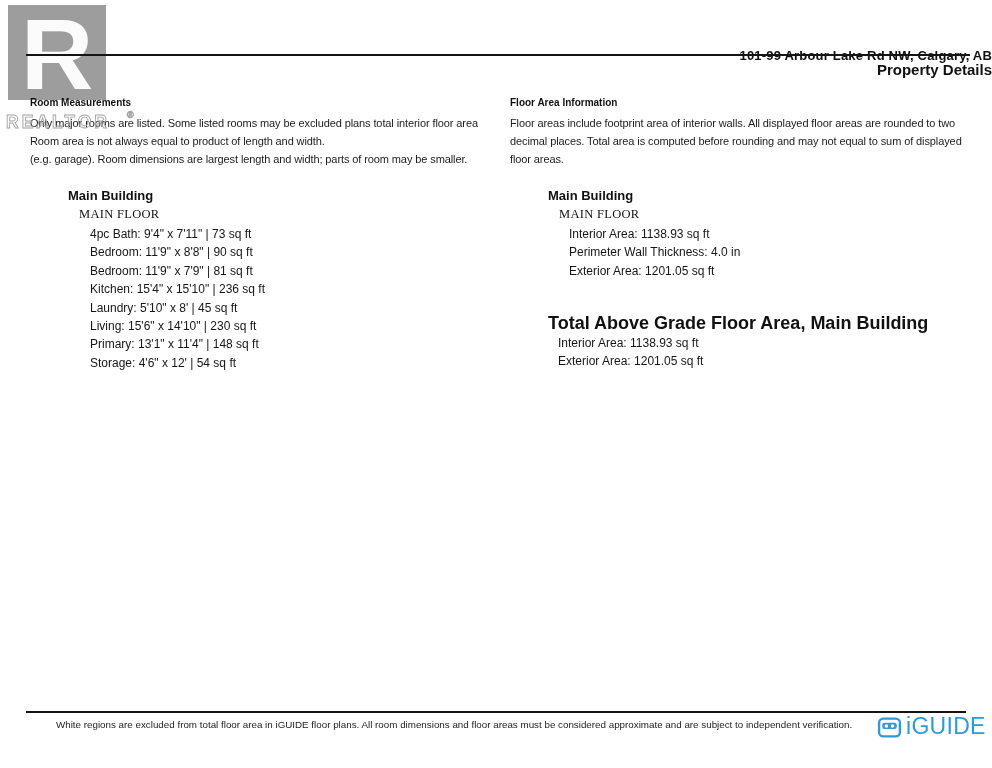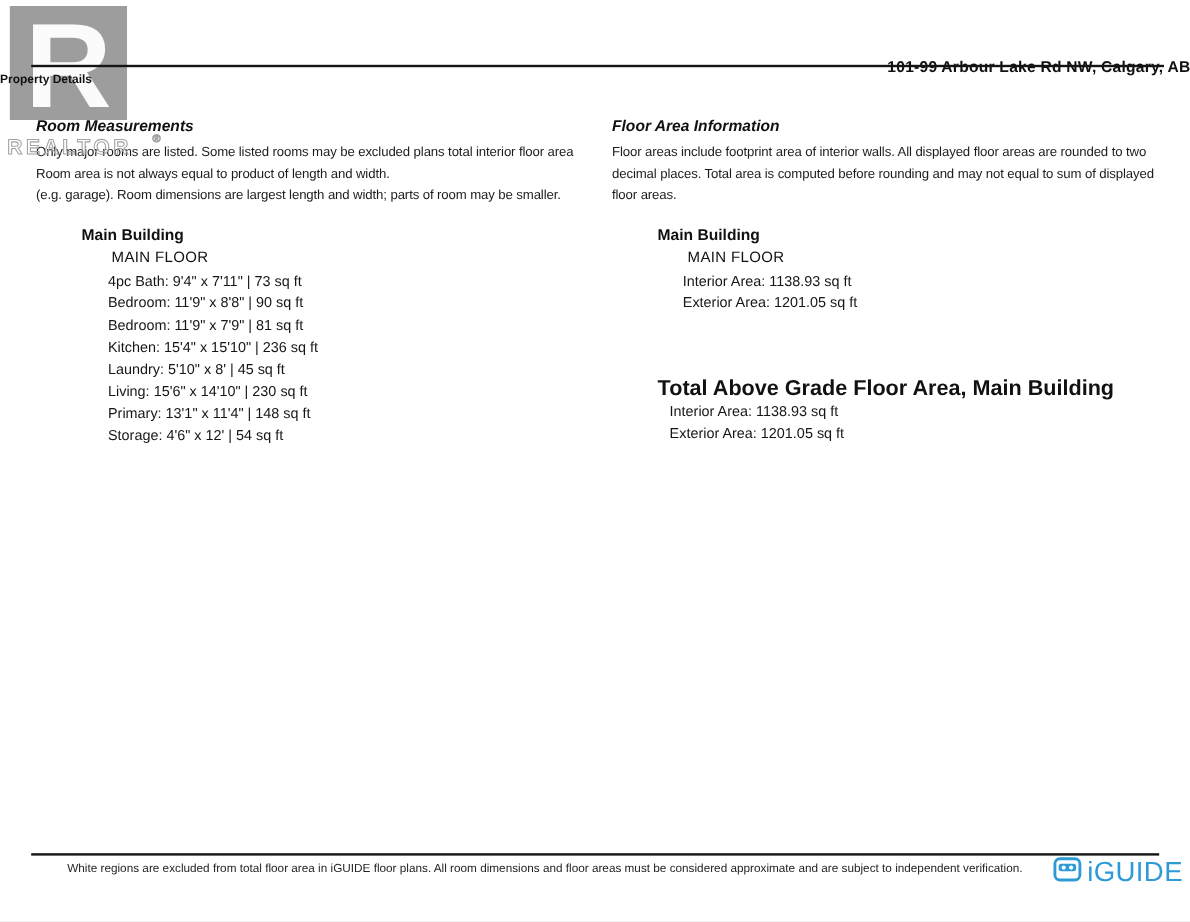--- a/index.html
+++ b/index.html
@@ -37,58 +37,58 @@
     position: absolute; left: 0; top: 26px; width: 100%;
     text-align: right; font-size: 13px; font-weight: bold;
     z-index: 1; letter-spacing: 0.2px; margin-top: 22px;
   }
   .title-rule {
     position: absolute; left: 26px; top: 54px;
     width: 944px; height: 2px; background: #141414; z-index: 1;
   }
   .doc-subtitle {
     position: absolute; left: 0; top: 61px; width: 100%;
-    text-align: left; font-size: 10px; font-weight: bold; z-index: 1;
+    text-align: right; font-size: 15px; font-weight: bold; z-index: 1;
   }
 
   
   .col { position: absolute; top: 97px; z-index: 1; }
   .col-left  { left: 30px;  width: 468px; }
   .col-right { left: 510px; width: 474px; }
-  .col-heading { font-size: 13px; font-weight: bold; margin: 0 0 6px 0; font-style: italic; }
+  .col-heading { font-size: 10px; font-weight: bold; margin: 0 0 6px 0; }
   .desc-line {
     font-size: 11px; line-height: 18px;
     letter-spacing: -0.1px; white-space: nowrap; color: #1c1c1c;
   }
 
   
   .sec { position: absolute; z-index: 1; }
   .sec-left  { left: 68px;  top: 188px; }
   .sec-right { left: 548px; top: 188px; }
   .sec-total { left: 548px; top: 315px; }
   .building-name { font-size: 13px; font-weight: bold; line-height: 16px; }
-  .floor-name    { font-size: 12.5px; line-height: 16px; margin: 2px 0 0 25px; letter-spacing: 0.3px; }
+  .floor-name    { font-size: 12.5px; line-height: 16px; margin: 2px 0 0 11px; letter-spacing: 0.3px; font-family: Liberation Serif, serif; }
   .item-list { list-style: none; margin: 3px 0 0 22px; padding: 0; }
   .item-list li { font-size: 12px; line-height: 18.4px; white-space: nowrap; color: #161616; }
   .stat-list { margin-left: 21px; }
   .total-heading { font-size: 18px; font-weight: bold; line-height: 16px; }
   .total-list { margin-left: 10px; }
 
   
   .footer-rule {
     position: absolute; left: 26px; top: 711px;
     width: 940px; height: 2px; background: #141414; z-index: 1;
   }
   .footer-text {
     position: absolute; left: 28px; top: 719px;
     font-size: 9.8px; color: #242424; white-space: nowrap; z-index: 1; margin-left: 28px;
   }
   .brand {
     position: absolute; left: 877px; top: 712px;
-    display: flex; align-items: flex-start; gap: 4px;
+    display: flex; align-items: flex-end; gap: 4px;
     color: #2e9bd6; z-index: 1;
   }
   .brand-text {
     font-size: 23px; letter-spacing: 0.3px; line-height: 28px;
   }
 </style>
 </head>
 <body>
 
 <div class="page">
@@ -133,20 +133,21 @@
       <li>Primary: 13'1" x 11'4" | 148 sq ft</li>
       <li>Storage: 4'6" x 12' | 54 sq ft</li>
     </ul>
   </div>
 
   <div class="sec sec-right">
     <div class="building-name">Main Building</div>
     <div class="floor-name">MAIN FLOOR</div>
     <ul class="item-list stat-list">
       <li>Interior Area: 1138.93 sq ft</li>
+      <li>Perimeter Wall Thickness: 4.0 in</li>
       <li>Exterior Area: 1201.05 sq ft</li>
     </ul>
   </div>
 
   <div class="sec sec-total">
     <div class="total-heading">Total Above Grade Floor Area, Main Building</div>
     <ul class="item-list total-list">
       <li>Interior Area: 1138.93 sq ft</li>
       <li>Exterior Area: 1201.05 sq ft</li>
     </ul>

